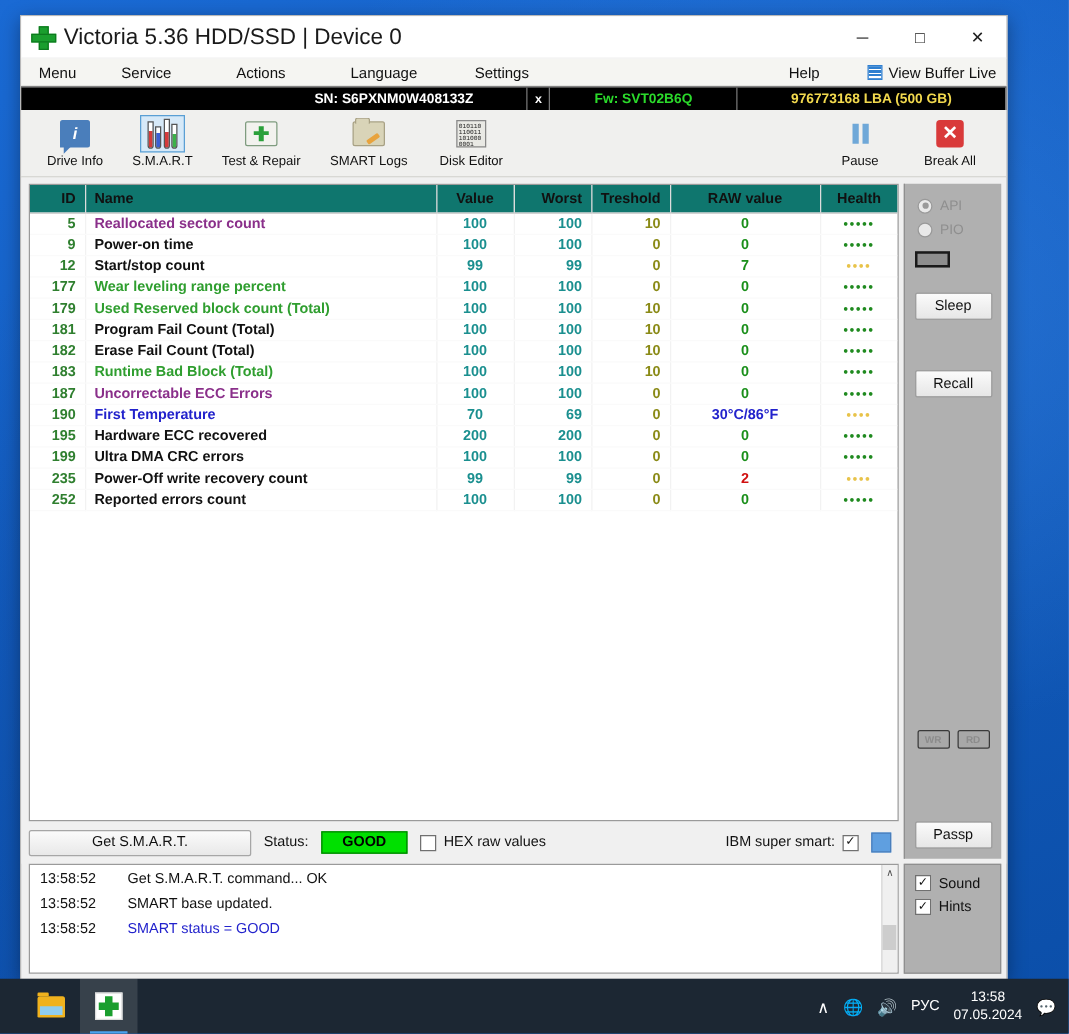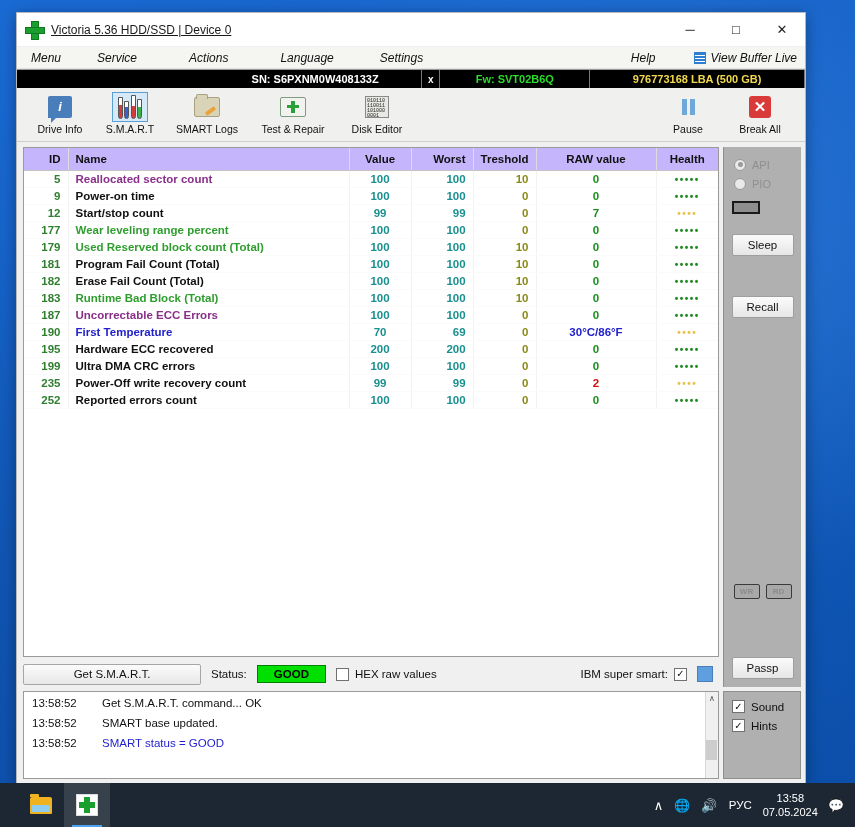--- a/index.html
+++ b/index.html
@@ -49,37 +49,36 @@
   .cross {
     position: absolute; inset: 0;
   }
   .cross::before, .cross::after {
     content: ""; position: absolute; background: #1a9e2e;
     border: 1px solid #0d7a1e;
   }
   .cross::before { left: 35%; top: 2%; width: 30%; height: 96%; }
   .cross::after  { top: 35%; left: 2%; height: 30%; width: 96%; }
   .title-text {
-    font-size: 12px; color: #1a1a1a; flex: 1 1 auto; text-decoration: underline;
+    font-size: 18px; color: #1a1a1a; flex: 1 1 auto;
   }
   .win-btns { display: flex; height: 100%; }
   .win-btn {
     width: 46px; height: 100%;
     display: flex; align-items: center; justify-content: center;
     font-size: 13px; color: #222; cursor: default;
   }
 
   
   .menubar {
     height: 22px; background: #f5f5f2;
     display: flex; align-items: center;
     font-size: 12px; color: #111;
     flex: 0 0 auto;
     border-bottom: 1px solid #e3e3e0;
-    font-style: italic;
   }
   .menu-item { padding: 0 10px; height: 100%; display: flex; align-items: center; }
   .menu-spacer { flex: 1 1 auto; }
   .vbl {
     display: flex; align-items: center; gap: 5px; padding-right: 8px;
   }
   .vbl-icon {
     width: 12px; height: 12px;
     background:
       repeating-linear-gradient(to bottom, #2f7fd0 0 2px, #fff 2px 3px);
@@ -180,21 +179,21 @@
   .grid-wrap {
     flex: 1 1 auto;
     background: #fff;
     border: 1px solid #9a9a9a;
     overflow: hidden;
     display: flex; flex-direction: column;
     min-height: 0;
   }
   table.smart { width: 100%; border-collapse: collapse; font-size: 11.5px; }
   table.smart thead th {
-    background: #c4b5fd;
+    background: #0f766e;
     border-right: 1px solid #dcdcdc;
     border-bottom: 1px solid #c4c4c4;
     font-weight: bold; color: #111;
     height: 22px; padding: 0 7px;
     white-space: nowrap;
   }
   table.smart thead th:last-child { border-right: none; }
   table.smart td {
     height: 17px; padding: 0 7px;
     border-right: 1px solid #f2f2f2;
@@ -416,34 +415,34 @@
         <div class="ico-smart">
             <i></i>
             <i></i>
             <i></i>
             <i></i>
           </div>
       </div>
       <div class="tb-label">S.M.A.R.T</div>
     </div>
 
-    <div class="tb-btn" style="width:84px;">
-      <div class="tb-ico">
-          <div class="ico-folder"></div>
-        </div>
-      <div class="tb-label">SMART Logs</div>
-    </div>
-
     <div class="tb-btn" style="width:88px;">
       <div class="tb-ico">
           <div class="ico-kit">
             <span class="p"></span>
           </div>
         </div>
       <div class="tb-label">Test &amp; Repair</div>
+    </div>
+
+    <div class="tb-btn" style="width:84px;">
+      <div class="tb-ico">
+          <div class="ico-folder"></div>
+        </div>
+      <div class="tb-label">SMART Logs</div>
     </div>
 
     <div class="tb-btn" style="width:80px;">
       <div class="tb-ico">
         <div class="ico-hex">010110<br>110011<br>101000<br>0001</div>
       </div>
       <div class="tb-label">Disk Editor</div>
     </div>
 
     <div class="tb-spacer"></div>

